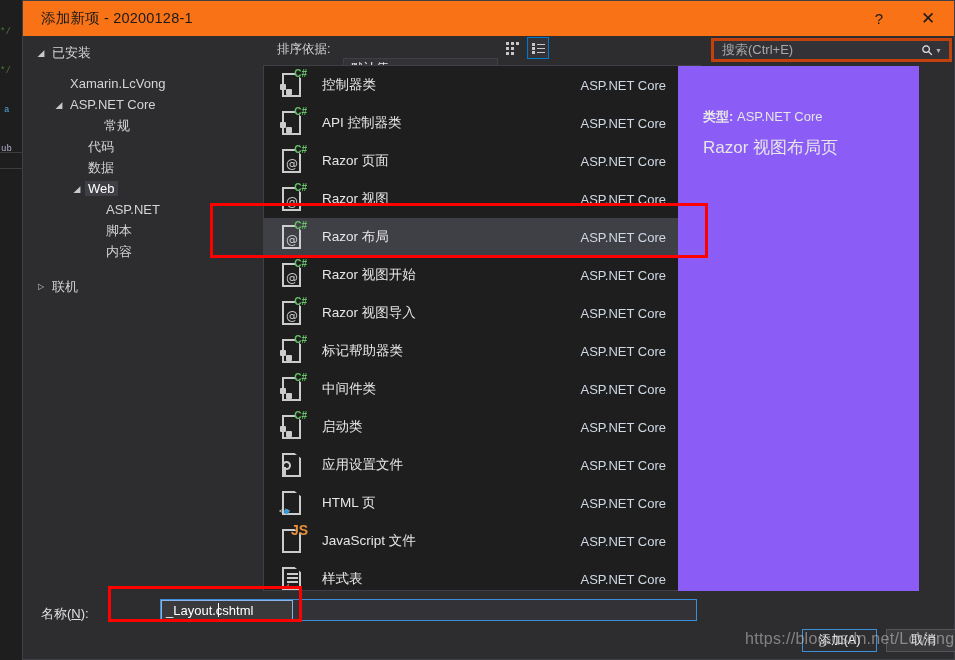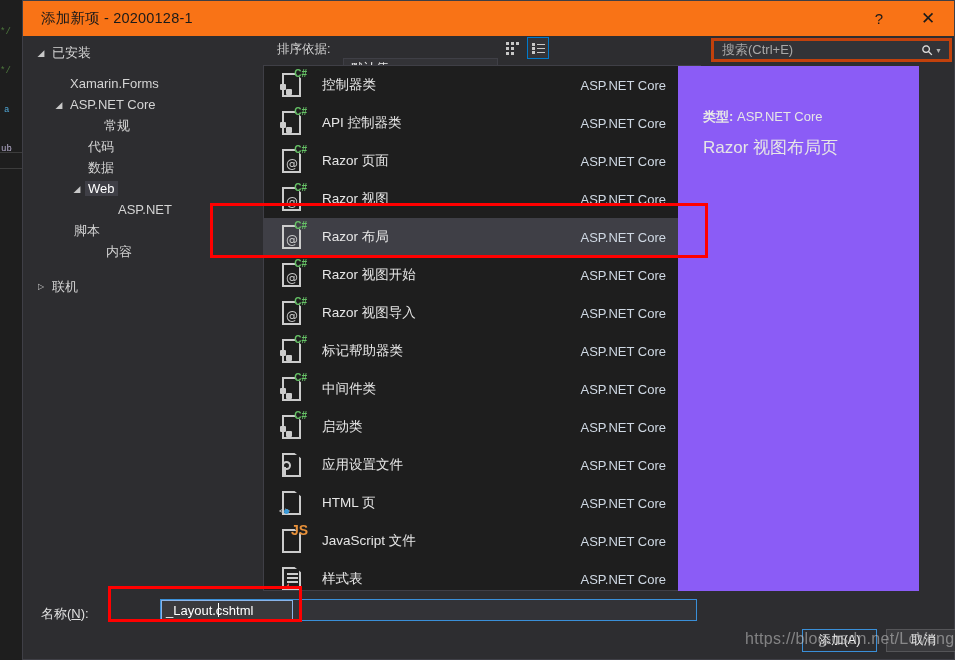--- a/index.html
+++ b/index.html
@@ -265,21 +265,21 @@
 
     <div class="dlg-body">
 
       <div class="tree">
           <div class="tnode" style="padding-left: 10px; margin-bottom: 10px;">
             <span class="arrow" style="font-size: 9px;">◢</span>
             <span class="lbl">已安装</span>
           </div>
           <div class="tnode" style="padding-left: 28px;">
             <span class="arrow none">·</span>
-            <span class="lbl">Xamarin.Forms</span>
+            <span class="lbl">Xamarin.LcVong</span>
           </div>
           <div class="tnode" style="padding-left: 28px;">
             <span class="arrow" style="font-size: 9px;">◢</span>
             <span class="lbl">ASP.NET Core</span>
           </div>
           <div class="tnode" style="padding-left: 46px; gap: 16px;">
             <span class="arrow none">·</span>
             <span class="lbl">常规</span>
           </div>
           <div class="tnode" style="padding-left: 46px;">
@@ -287,25 +287,25 @@
             <span class="lbl">代码</span>
           </div>
           <div class="tnode" style="padding-left: 46px;">
             <span class="arrow none">·</span>
             <span class="lbl">数据</span>
           </div>
           <div class="tnode sel" style="padding-left: 46px;">
             <span class="arrow" style="font-size: 9px;">◢</span>
             <span class="lbl">Web</span>
           </div>
-          <div class="tnode" style="padding-left: 64px; gap: 12px;">
+          <div class="tnode" style="padding-left: 64px;">
             <span class="arrow none">·</span>
             <span class="lbl">ASP.NET</span>
           </div>
-          <div class="tnode" style="padding-left: 32px; font-family: Liberation Mono, monospace;">
+          <div class="tnode" style="padding-left: 64px; font-family: Liberation Mono, monospace;">
             <span class="arrow none">·</span>
             <span class="lbl">脚本</span>
           </div>
           <div class="tnode" style="padding-left: 64px; margin-bottom: 14px;">
             <span class="arrow none">·</span>
             <span class="lbl">内容</span>
           </div>
           <div class="tnode" style="padding-left: 10px;">
             <span class="arrow">▷</span>
             <span class="lbl">联机</span>

